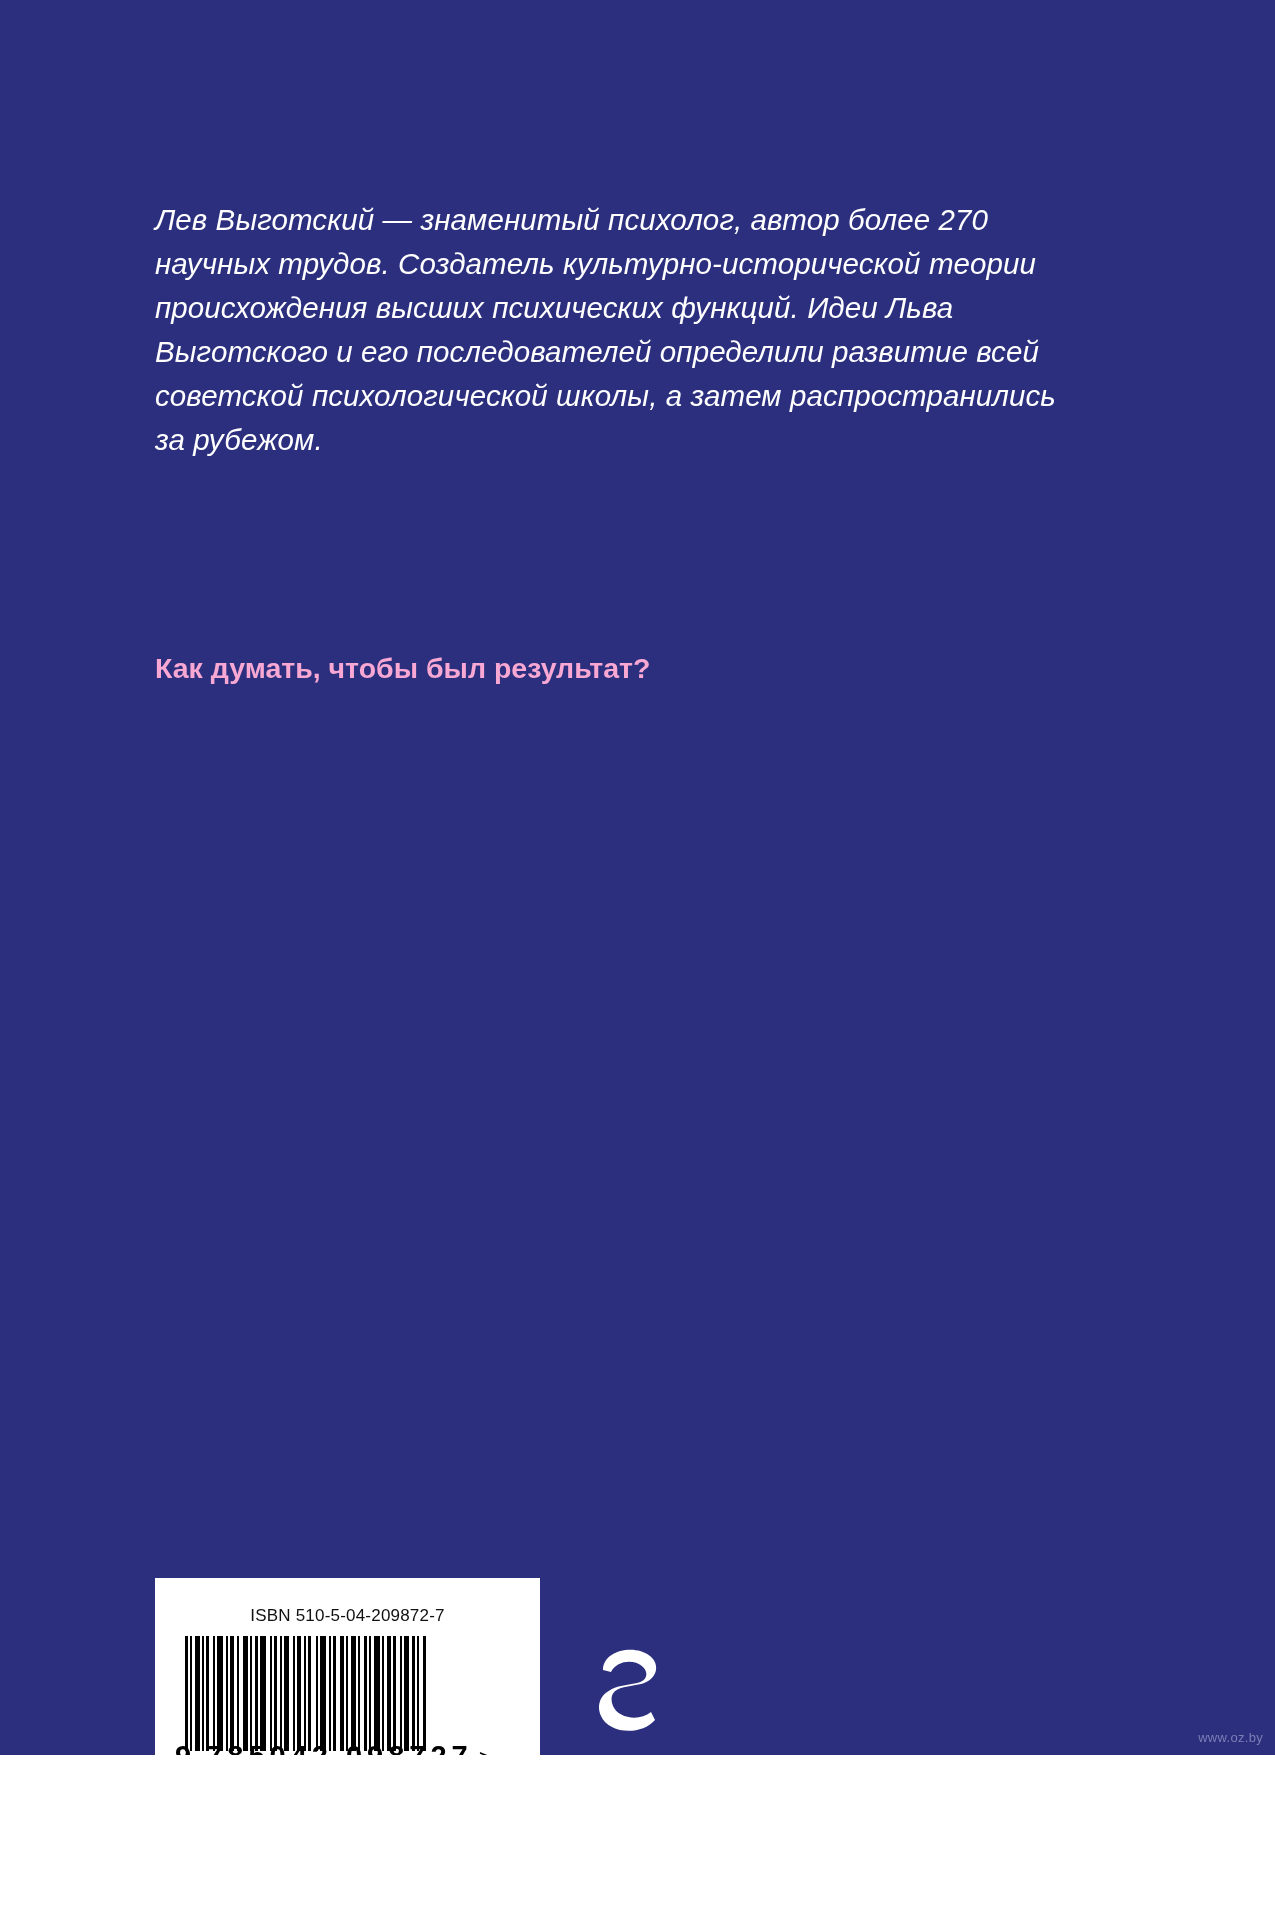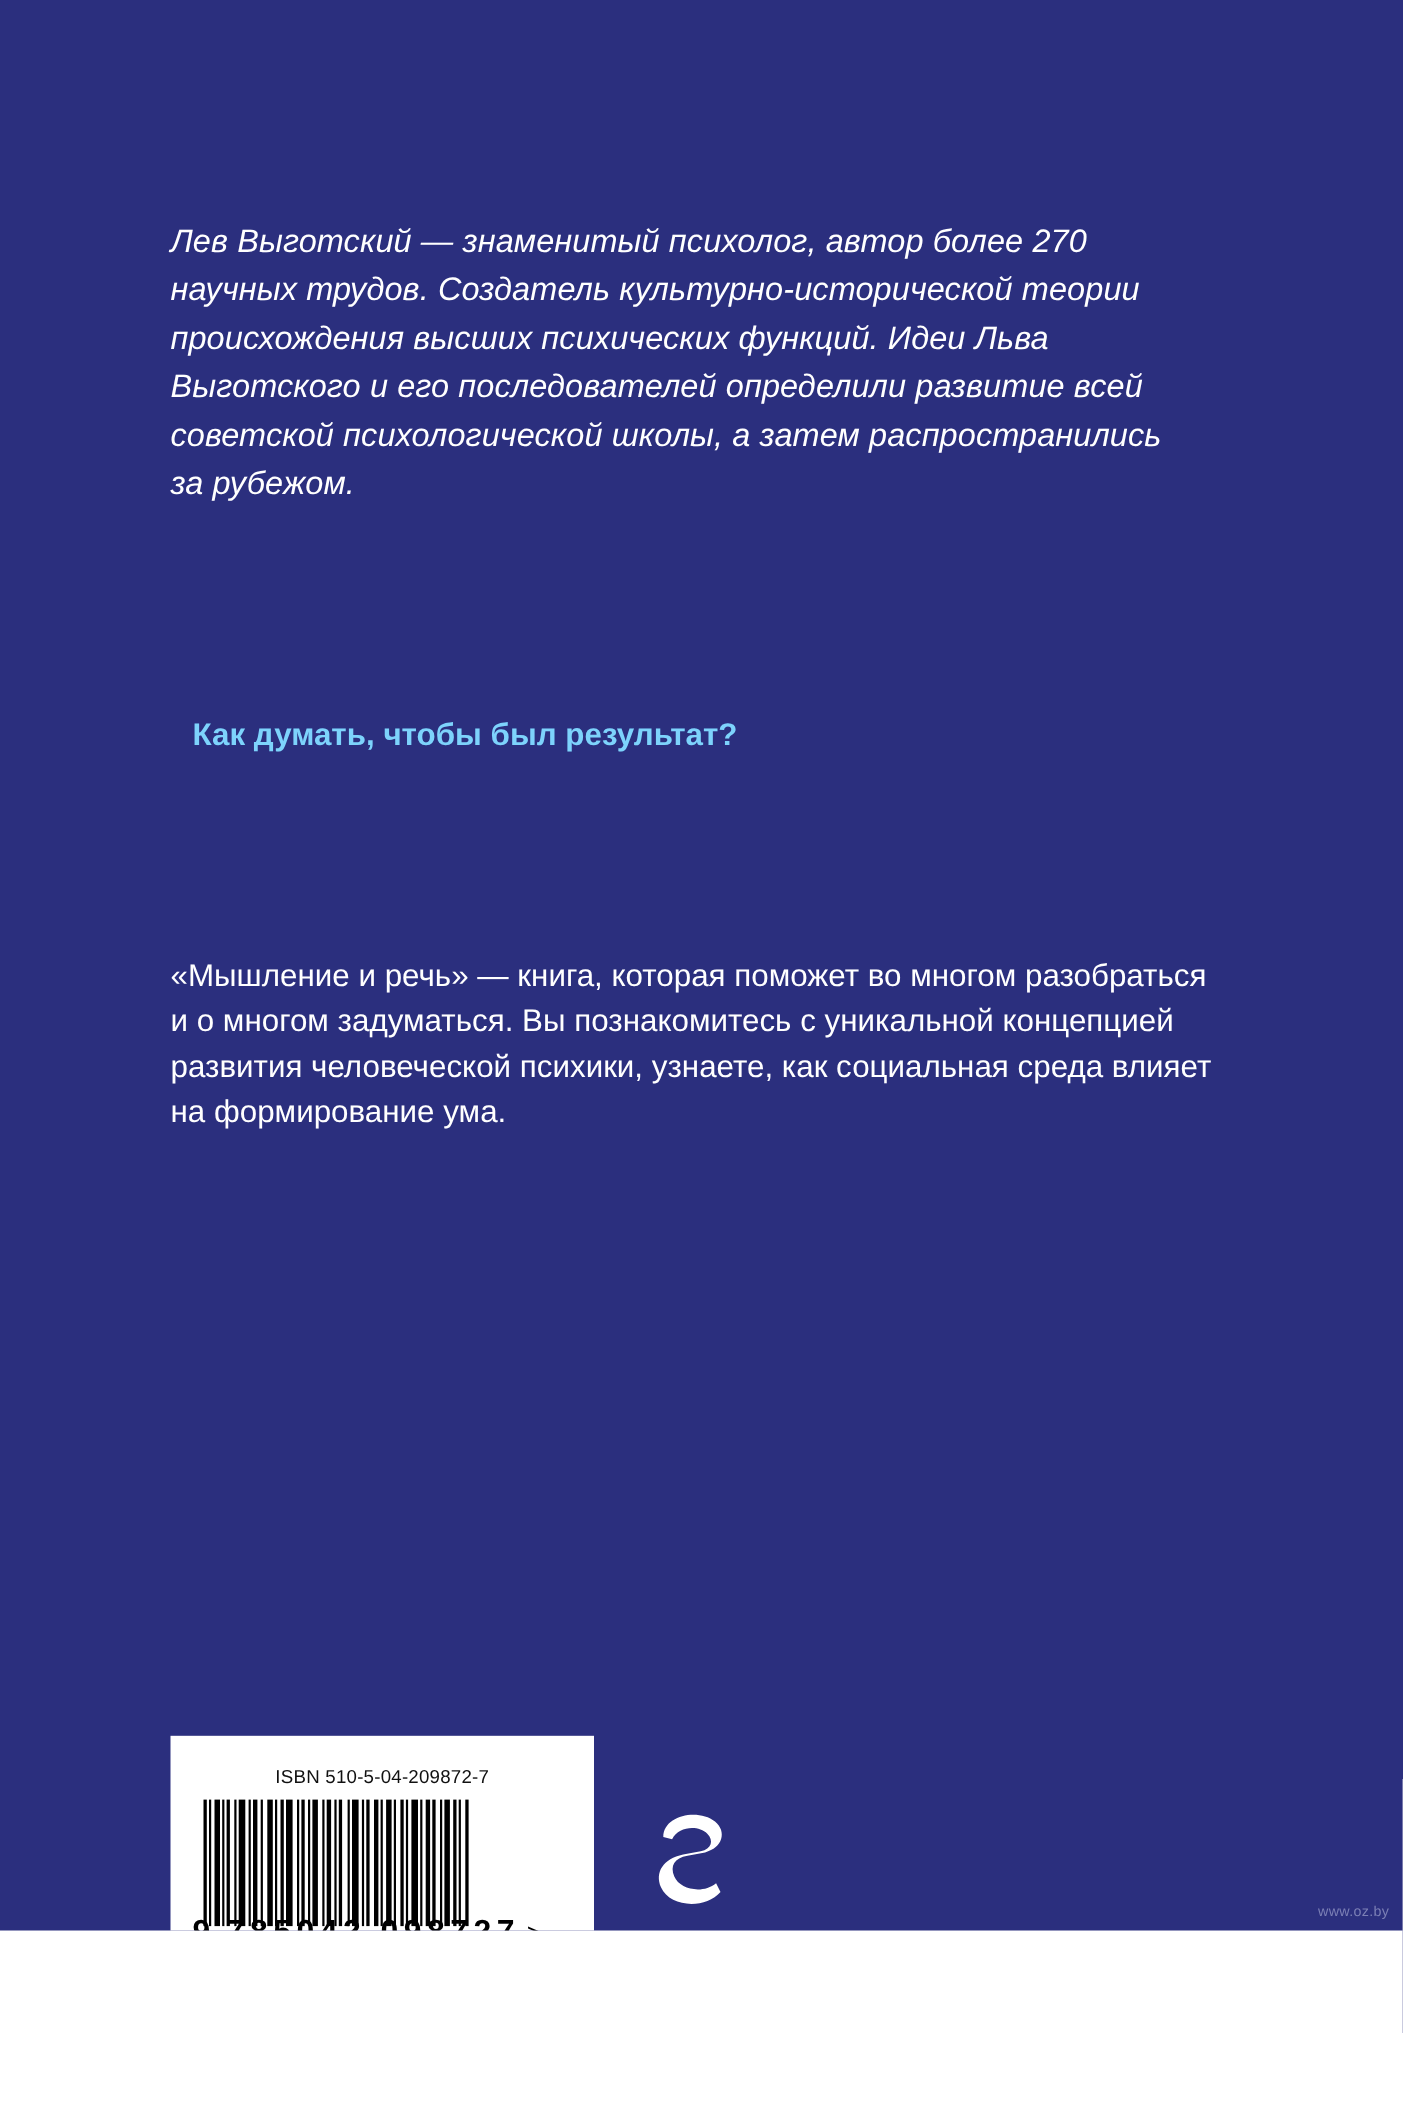--- a/index.html
+++ b/index.html
@@ -30,25 +30,24 @@
     font-style: italic;
     font-size: 29.5px;
     line-height: 44px;
     letter-spacing: 0.1px;
   }
   .questions {
     position: absolute;
     left: 155px;
     top: 638px;
     width: 930px;
-    color: #7dd3fc;
+    color: #f9a8d4;
     font-weight: bold;
     font-size: 28.5px;
     line-height: 60px;
-    margin-left: 20px;
   }
   .questions .q {
     display: block;
     white-space: nowrap;
   }
   .description {
     position: absolute;
     left: 155px;
     top: 838px;
     width: 950px;
@@ -134,21 +133,20 @@
 <body>
 
 <div class="cover">
 
   <p class="blurb">Лев  Выготский — знаменитый психолог, автор более 270 научных трудов. Создатель культурно-исторической теории происхождения высших психических функций. Идеи Льва  Выготского и его последователей определили развитие всей советской психологической школы, а затем распространились за рубежом.</p>
 
   <div class="questions">
     <span class="q">Как думать, чтобы был результат?</span>
   </div>
 
-  <p class="description">«Мышление и речь» — книга, которая поможет во многом разобраться и о многом задуматься. Вы познакомитесь с уникальной концепцией развития человеческой психики, узнаете, как социальная среда влияет на формирование ума.</p>
 
   <div class="barcode-block">
     <div class="isbn-text">ISBN 510-5-04-209872-7</div>
     <div class="bars">
       <i style="width:3px"></i>
         <i style="width:2px;background:transparent"></i>
       <i style="width:2px"></i>
         <i style="width:3px;background:transparent"></i>
       <i style="width:5px"></i>
         <i style="width:2px;background:transparent"></i>

